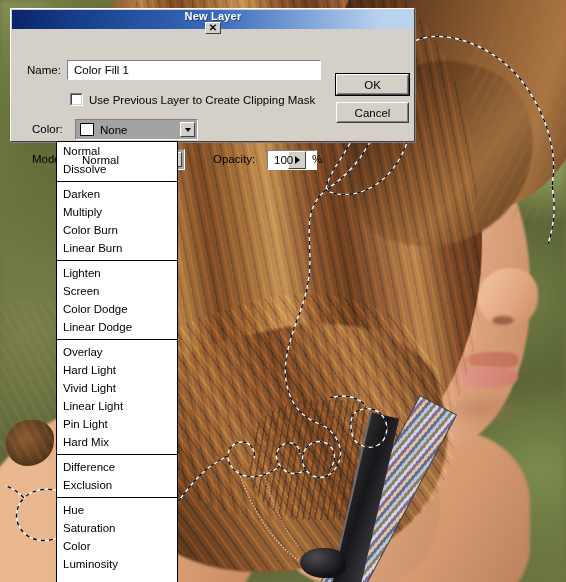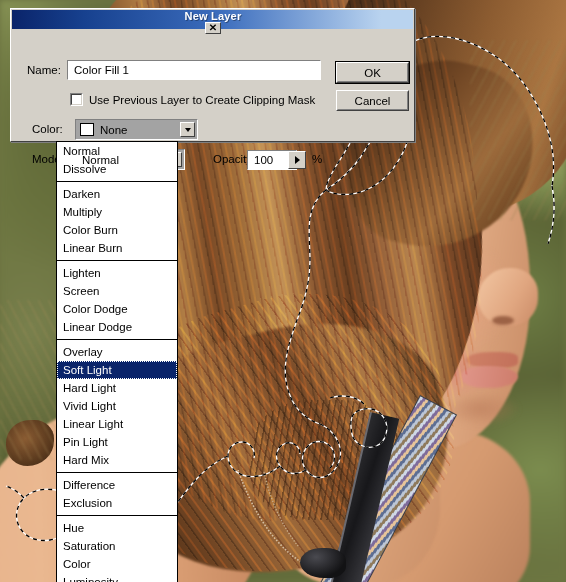--- a/index.html
+++ b/index.html
@@ -314,38 +314,39 @@
 
   #color-combo { left: 64px; top: 89px; width: 123px; }
   #mode-combo  { left: 64px; top: 119px; width: 110px; }
 
   .swatch {
     width: 14px; height: 13px; background: #fff;
     border: 1px solid #000; margin-left: 4px; flex: none;
   }
 
   
-  #opacity-field { left: 236px; top: 120px; width: 50px; height: 20px; background:#fff;
+  #opacity-field { left: 256px; top: 120px; width: 50px; height: 20px; background:#fff;
     border: 1px solid; border-color: #808080 #ffffff #ffffff #808080; }
   #opacity-spin {
     position: absolute; left: 277px; top: 121px; width: 18px; height: 18px;
     background: #d4d0c8;
     border-top: 1px solid #fff; border-left: 1px solid #fff;
     border-right: 1px solid #404040; border-bottom: 1px solid #404040;
     display: flex; align-items: center; justify-content: center;
   }
 
   
   .pbtn {
     position: absolute; width: 73px; height: 21px; background: #d4d0c8;
     border-top: 1px solid #ffffff; border-left: 1px solid #ffffff;
     border-right: 1px solid #404040; border-bottom: 1px solid #404040;
     display: flex; align-items: center; justify-content: center;
     font-size: 11.5px; color: #000; cursor: default;
     font-family: "Liberation Sans", sans-serif;
+    margin-top: 12px;
   }
   .pbtn::after {
     content: ""; position: absolute; inset: 0;
     border: 1px solid; border-color: #d4d0c8 #808080 #808080 #d4d0c8;
   }
   #ok-btn { left: 325px; top: 32px; box-shadow: 0 0 0 1px #000; }
   #cancel-btn { left: 325px; top: 60px; }
 
   
   #mode-list {
@@ -550,21 +551,20 @@
     <div class="opt">Multiply</div>
     <div class="opt">Color Burn</div>
     <div class="opt">Linear Burn</div>
     <div class="sep"></div>
     <div class="opt">Lighten</div>
     <div class="opt">Screen</div>
     <div class="opt">Color Dodge</div>
     <div class="opt">Linear Dodge</div>
     <div class="sep"></div>
     <div class="opt">Overlay</div>
-    <div class="opt sel" style="background: rgb(10, 36, 106);">Soft Light</div>
     <div class="opt">Hard Light</div>
     <div class="opt">Vivid Light</div>
     <div class="opt">Linear Light</div>
     <div class="opt">Pin Light</div>
     <div class="opt">Hard Mix</div>
     <div class="sep"></div>
     <div class="opt">Difference</div>
     <div class="opt">Exclusion</div>
     <div class="sep"></div>
     <div class="opt">Hue</div>

